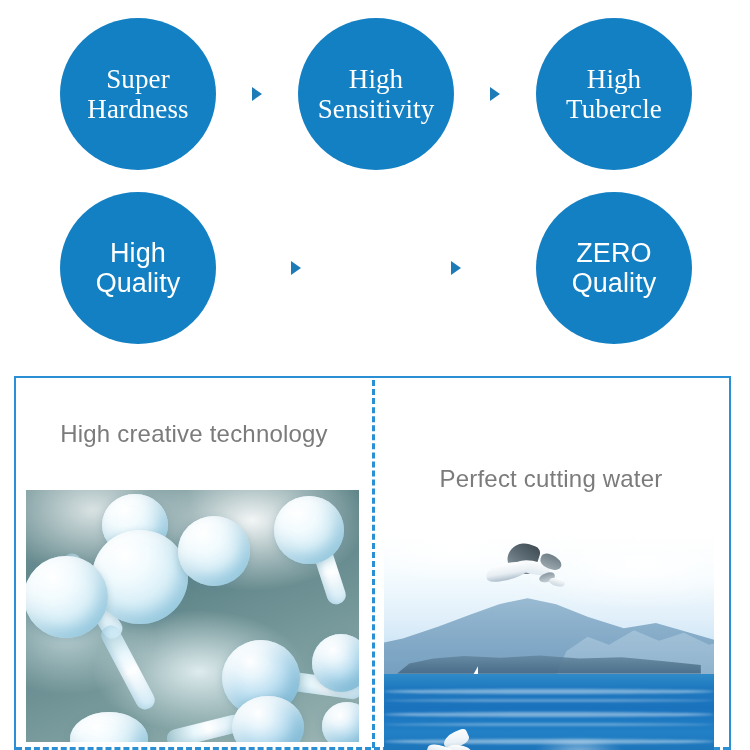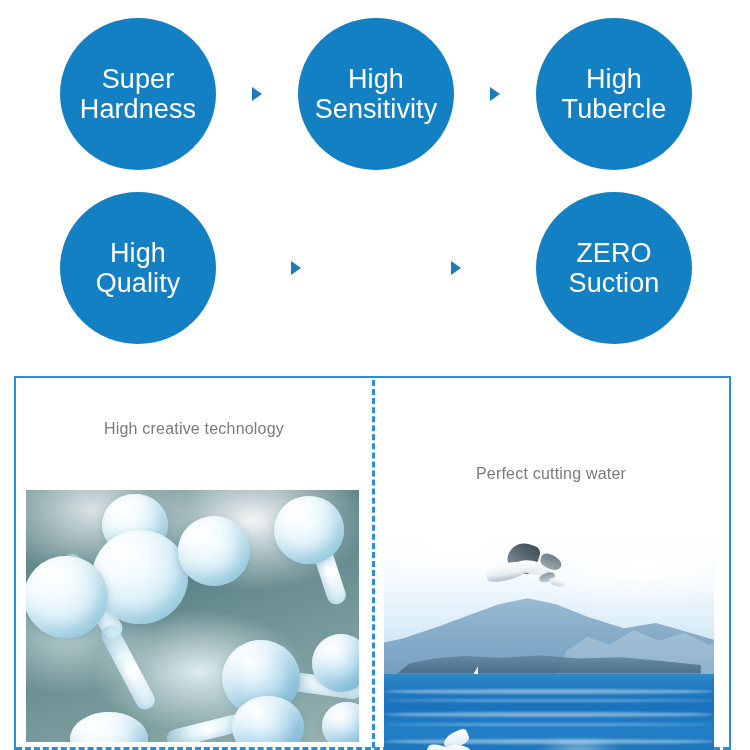--- a/index.html
+++ b/index.html
@@ -26,21 +26,21 @@
   }
 
   .bubble-row {
     position: absolute;
     left: 0;
     width: 750px;
     height: 172px;
     display: flex;
     align-items: center;
   }
-  #bubble-row-1 { top: 8px; }
+  #bubble-row-1 { top: 8px; font-family: Liberation Serif, serif; }
   #bubble-row-2 { top: 182px; }
 
   .bubble {
     width: 156px;
     height: 152px;
     border-radius: 50%;
     background: #1480c4;
     display: flex;
     align-items: center;
     justify-content: center;
@@ -116,21 +116,21 @@
   }
   #panel-half-left  { left: 0; }
   #panel-half-right { left: 357px; margin-top: 45px; }
 
   .panel-caption {
     position: absolute;
     top: 42px;
     width: 100%;
     text-align: center;
     color: #7b7b7b;
-    font-size: 16px;
+    font-size: 24px;
     letter-spacing: 0.2px;
   }
 
   .panel-photo {
     position: absolute;
     top: 112px;
     height: 252px;
     overflow: hidden;
   }
   #photo-left {
@@ -362,21 +362,21 @@
       <span class="arrow-icon"></span>
     </div>
 
 
     <div class="arrow-gap">
       <span class="arrow-icon"></span>
     </div>
 
     <div class="bubble">
       <span class="bubble-label">ZERO
-Suction</span>
+Quality</span>
     </div>
 
     <div class="edge-gap-right"></div>
   </div>
 </div>
 
 <div id="showcase-panel">
 
   <div id="panel-dashed-bottom"></div>
   <div id="panel-divider"></div>

